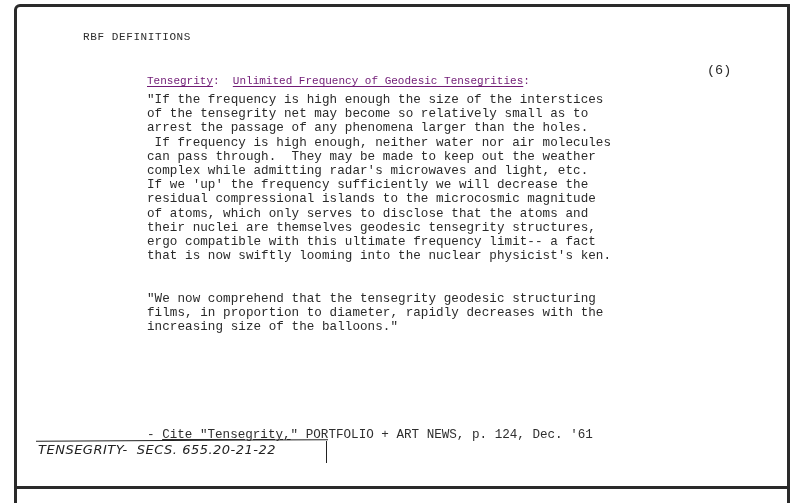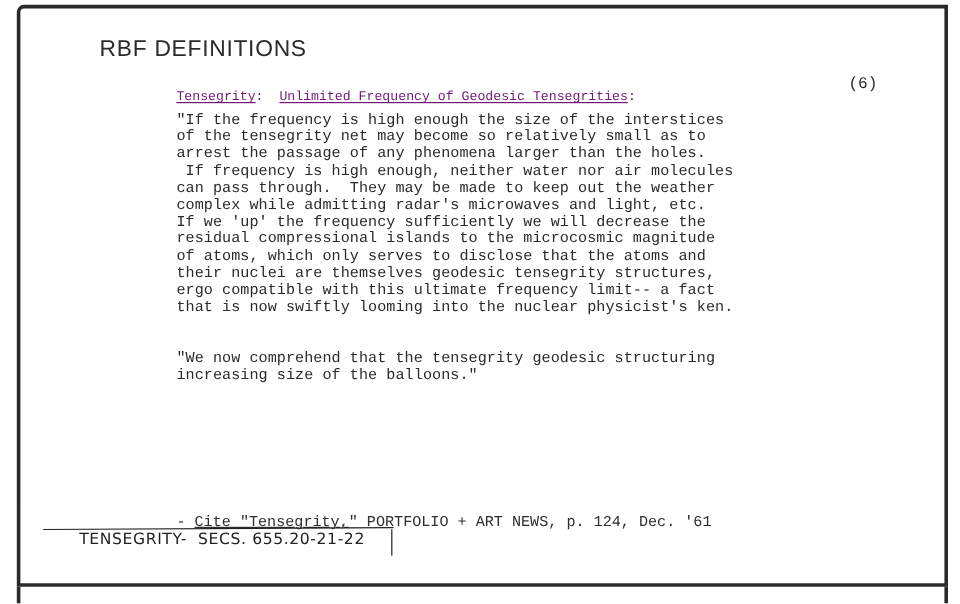--- a/index.html
+++ b/index.html
@@ -35,22 +35,22 @@
       width: 776px;
       height: 14px;
       border-left: 3px solid #2a2a2a;
       border-right: 3px solid #2a2a2a;
       box-sizing: border-box;
     }
     .header {
       position: absolute;
       left: 83px;
       top: 31px;
-      font-family: Liberation Sans, sans-serif;
-      font-size: 19px;
+      font-family: Liberation Mono, monospace;
+      font-size: 11px;
       letter-spacing: 0.6px;
       color: #2b2b2b;
     }
     .title-line {
       position: absolute;
       left: 147px;
       top: 63px;
       width: 600px;
       font-size: 11px;
       white-space: pre;
@@ -88,25 +88,25 @@
       color: #2e2e2e;
     }
     .cite .u {
       text-decoration: underline;
     }
     .handwritten {
       position: absolute;
       left: 38px;
       top: 442px;
       font-family: "DejaVu Sans", sans-serif;
+      font-style: italic;
       font-size: 13px;
       color: #222;
       letter-spacing: 0.5px;
       white-space: pre;
-      margin-left: 28px;
     }
     .hw-overline {
       position: absolute;
       left: 36px;
       top: 440px;
       width: 292px;
       height: 0;
       border-top: 1.5px solid #222;
       transform: rotate(-0.3deg);
     }
@@ -126,19 +126,19 @@
 <div class="bottom-strip"></div>
 
 <div class="header">RBF DEFINITIONS</div>
 
 <div class="title-line"><span class="u">Tensegrity</span><span>:</span>  <span class="u">Unlimited Frequency of Geodesic Tensegrities</span><span>:</span></div>
 
 <div class="page-num">(6)</div>
 
 <div class="para para1"><div>"If the frequency is high enough the size of the interstices</div><div>of the tensegrity net may become so relatively small as to</div><div>arrest the passage of any phenomena larger than the holes.</div><div> If frequency is high enough, neither water nor air molecules</div><div>can pass through.  They may be made to keep out the weather</div><div>complex while admitting radar's microwaves and light, etc.</div><div>If we 'up' the frequency sufficiently we will decrease the</div><div>residual compressional islands to the microcosmic magnitude</div><div>of atoms, which only serves to disclose that the atoms and</div><div>their nuclei are themselves geodesic tensegrity structures,</div><div>ergo compatible with this ultimate frequency limit-- a fact</div><div>that is now swiftly looming into the nuclear physicist's ken.</div></div>
 
-<div class="para para2"><div>"We now comprehend that the tensegrity geodesic structuring</div><div>increasing size of the balloons."</div></div>
+<div class="para para2"><div>"We now comprehend that the tensegrity geodesic structuring</div><div>films, in proportion to diameter, rapidly decreases with the</div><div>increasing size of the balloons."</div></div>
 
 <div class="cite"><span>- </span><span class="u">Cite "Tensegrity,</span><span>" PORTFOLIO + ART NEWS, p. 124, Dec. '61</span></div>
 
 <div class="hw-overline"></div>
 <div class="handwritten">TENSEGRITY-  SECS. 655.20-21-22</div>
 <div class="hw-bracket"></div>
 
 </body></html>

